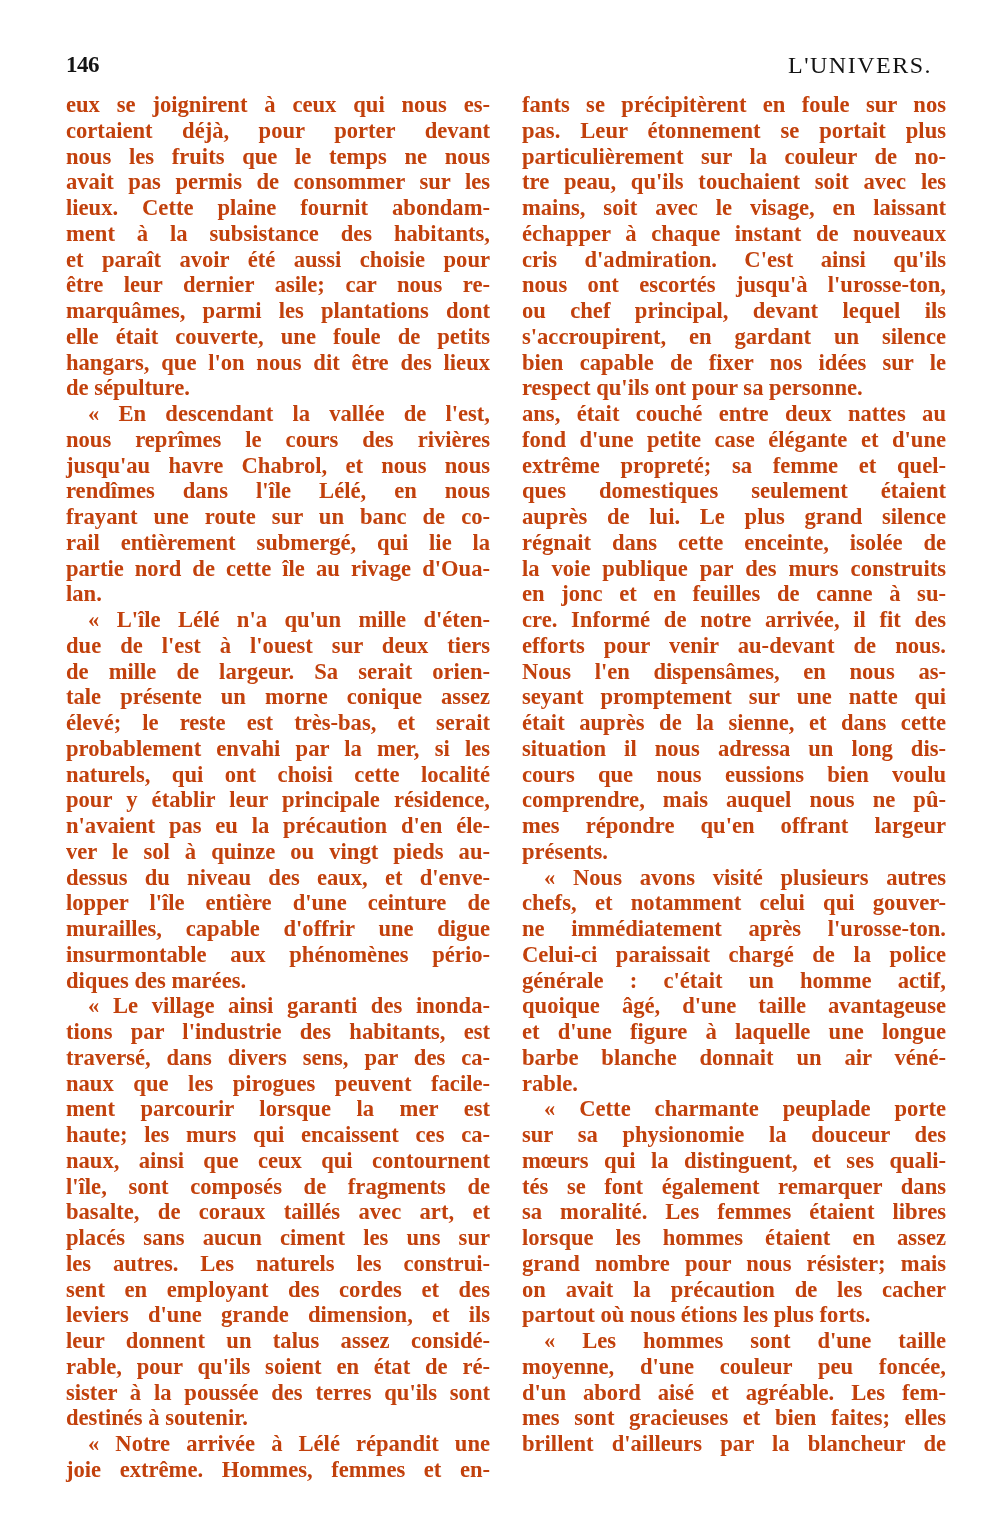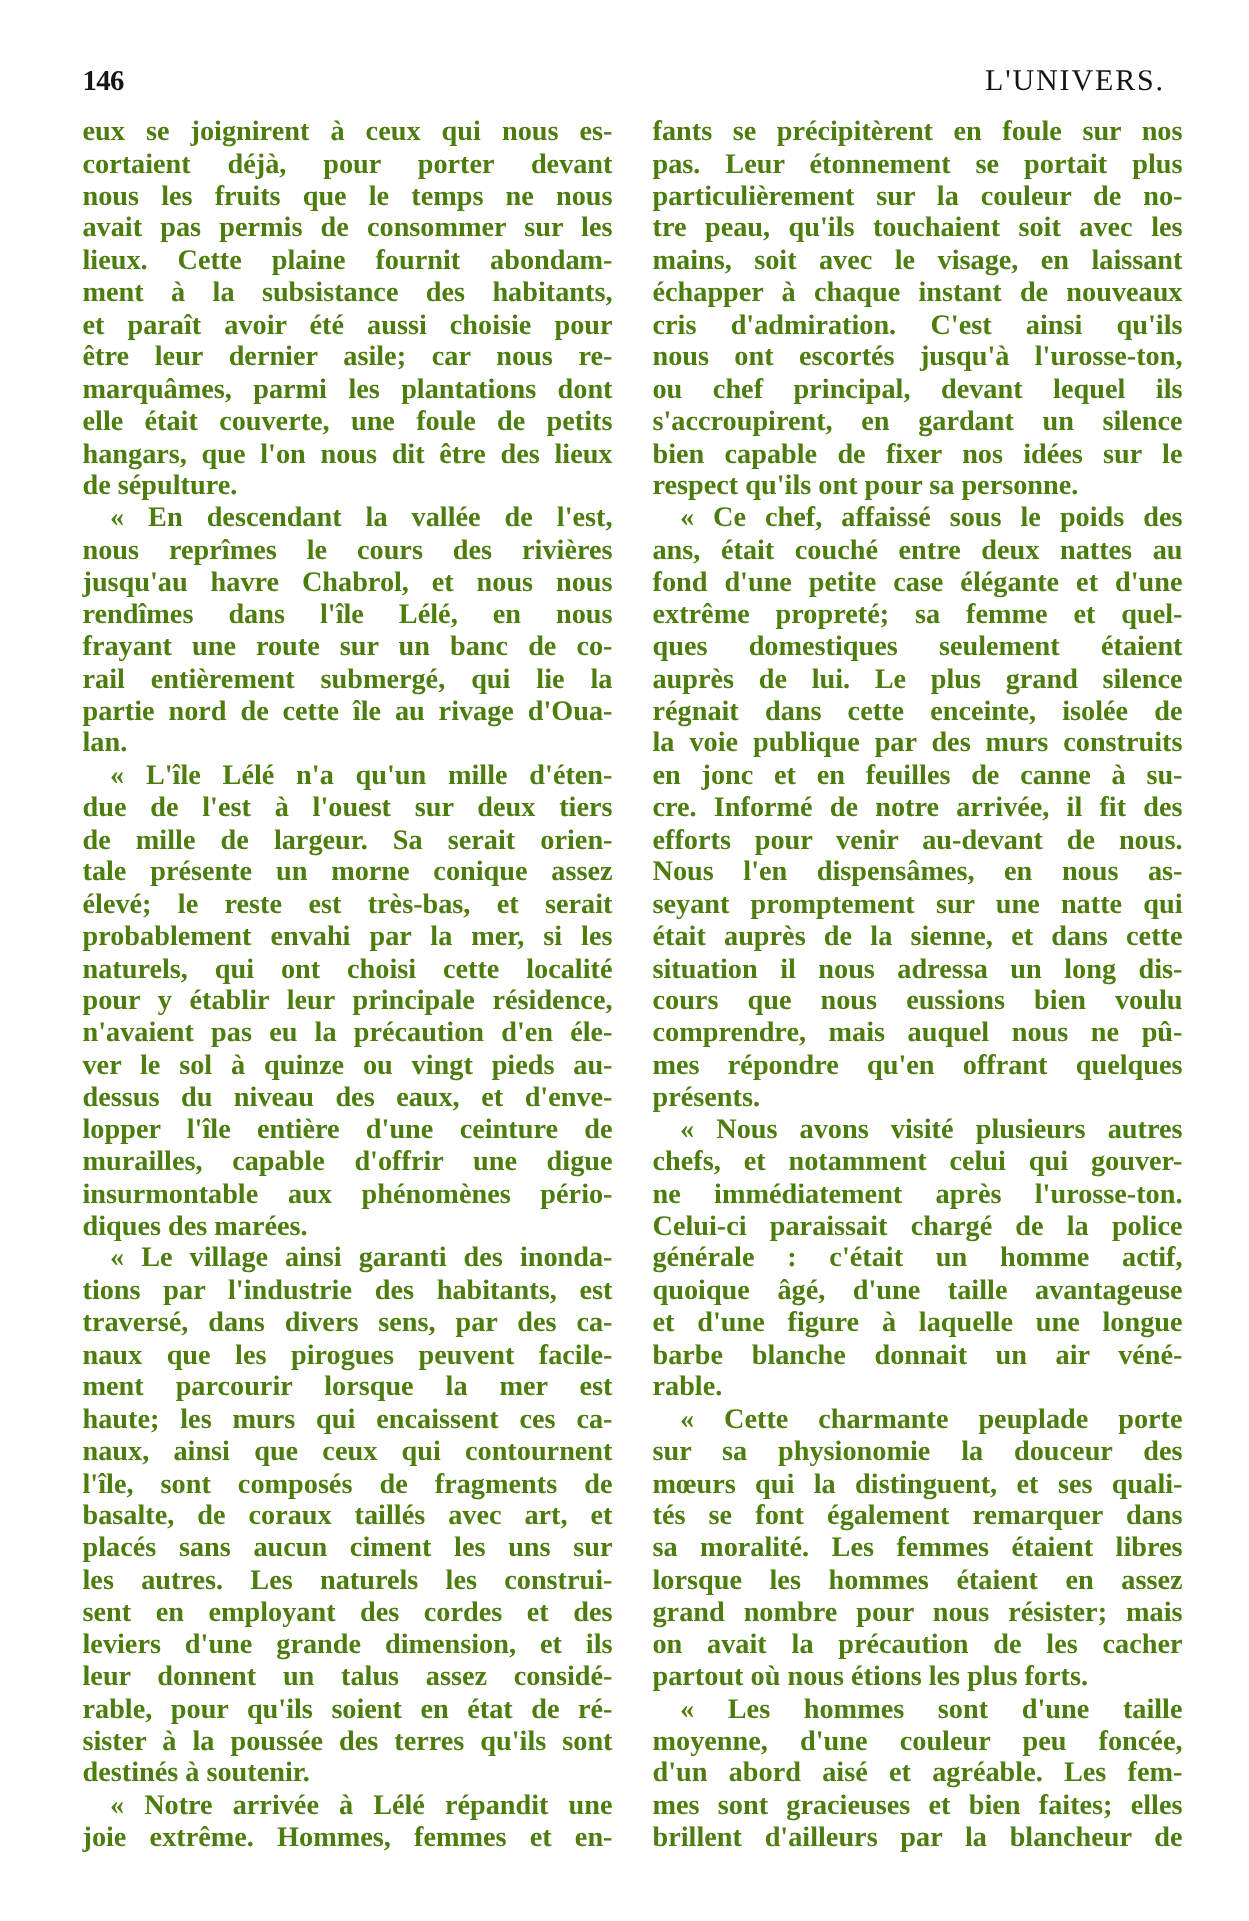--- a/index.html
+++ b/index.html
@@ -43,21 +43,21 @@
     padding-left: 10px;
   }
   .column {
     position: absolute;
     top: 92px;
     width: 424px;
     font-family: "Liberation Serif", serif;
     font-size: 22.6px;
     line-height: 25.75px;
     font-weight: bold;
-    color: #4d7c0f;
+    color: #c2410c;
   }
   .column-left { left: 66px; }
   .column-right { left: 522px; }
   .line {
     display: block;
     white-space: nowrap;
     text-align: justify;
     text-align-last: justify;
     height: 25.75px;
     overflow: visible;
@@ -139,38 +139,37 @@
     <span class="line">particulièrement sur la couleur de no-</span>
     <span class="line">tre peau, qu'ils touchaient soit avec les</span>
     <span class="line">mains, soit avec le visage, en laissant</span>
     <span class="line">échapper à chaque instant de nouveaux</span>
     <span class="line">cris d'admiration. C'est ainsi qu'ils</span>
     <span class="line">nous ont escortés jusqu'à l'urosse-ton,</span>
     <span class="line">ou chef principal, devant lequel ils</span>
     <span class="line">s'accroupirent, en gardant un silence</span>
     <span class="line">bien capable de fixer nos idées sur le</span>
     <span class="line last">respect qu'ils ont pour sa personne.</span>
-    <span class="line indent">« Ce chef, affaissé sous le poids des</span>
     <span class="line">ans, était couché entre deux nattes au</span>
     <span class="line">fond d'une petite case élégante et d'une</span>
     <span class="line">extrême propreté; sa femme et quel-</span>
     <span class="line">ques domestiques seulement étaient</span>
     <span class="line">auprès de lui. Le plus grand silence</span>
     <span class="line">régnait dans cette enceinte, isolée de</span>
     <span class="line">la voie publique par des murs construits</span>
     <span class="line">en jonc et en feuilles de canne à su-</span>
     <span class="line">cre. Informé de notre arrivée, il fit des</span>
     <span class="line">efforts pour venir au-devant de nous.</span>
     <span class="line">Nous l'en dispensâmes, en nous as-</span>
     <span class="line">seyant promptement sur une natte qui</span>
     <span class="line">était auprès de la sienne, et dans cette</span>
     <span class="line">situation il nous adressa un long dis-</span>
     <span class="line">cours que nous eussions bien voulu</span>
     <span class="line">comprendre, mais auquel nous ne pû-</span>
-    <span class="line">mes répondre qu'en offrant quelques</span>
+    <span class="line">mes répondre qu'en offrant largeur</span>
     <span class="line last">présents.</span>
     <span class="line indent">« Nous avons visité plusieurs autres</span>
     <span class="line">chefs, et notamment celui qui gouver-</span>
     <span class="line">ne immédiatement après l'urosse-ton.</span>
     <span class="line">Celui-ci paraissait chargé de la police</span>
     <span class="line">générale : c'était un homme actif,</span>
     <span class="line">quoique âgé, d'une taille avantageuse</span>
     <span class="line">et d'une figure à laquelle une longue</span>
     <span class="line">barbe blanche donnait un air véné-</span>
     <span class="line last">rable.</span>

